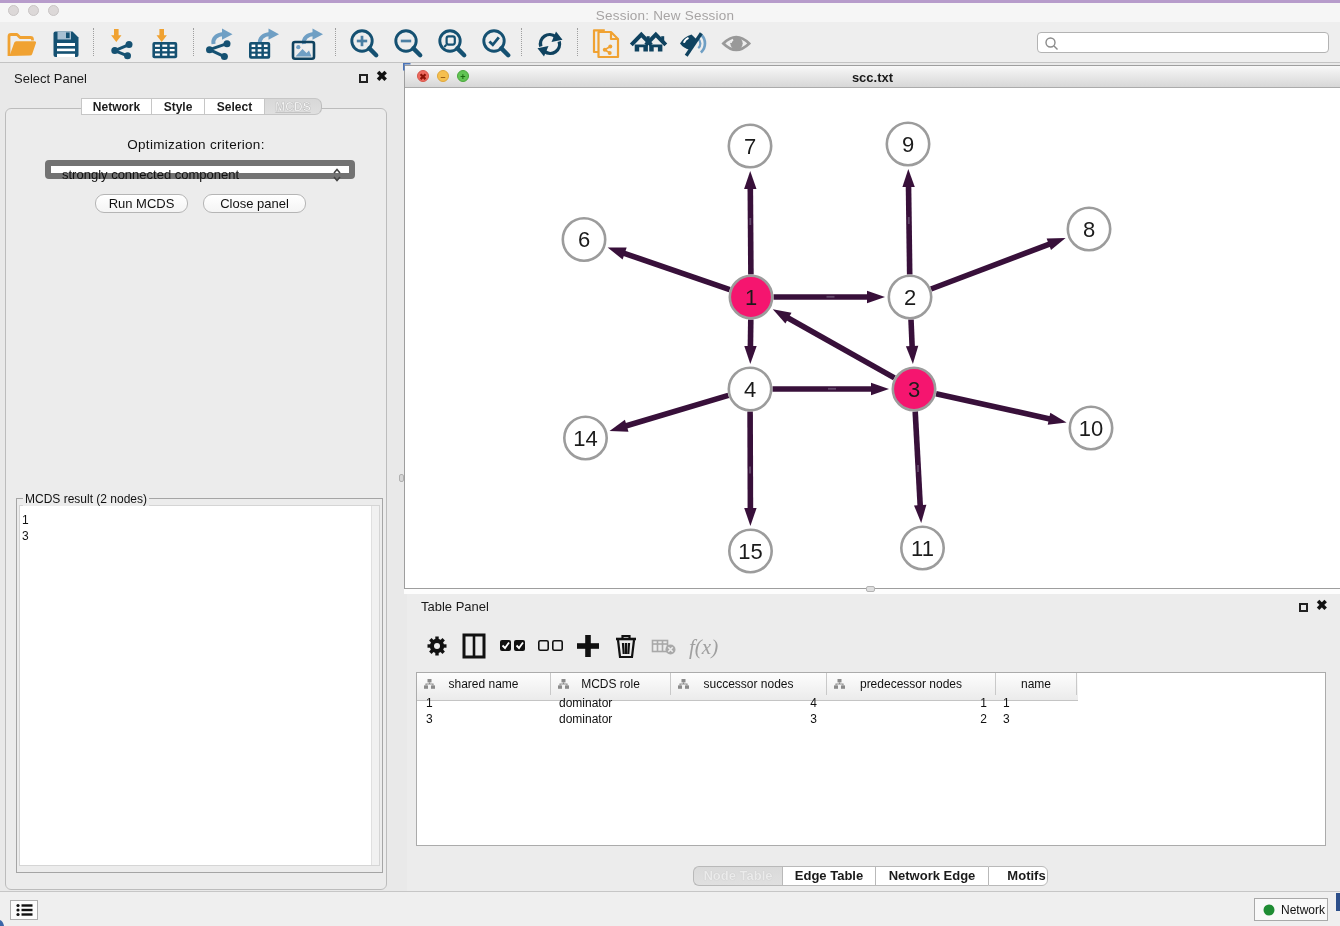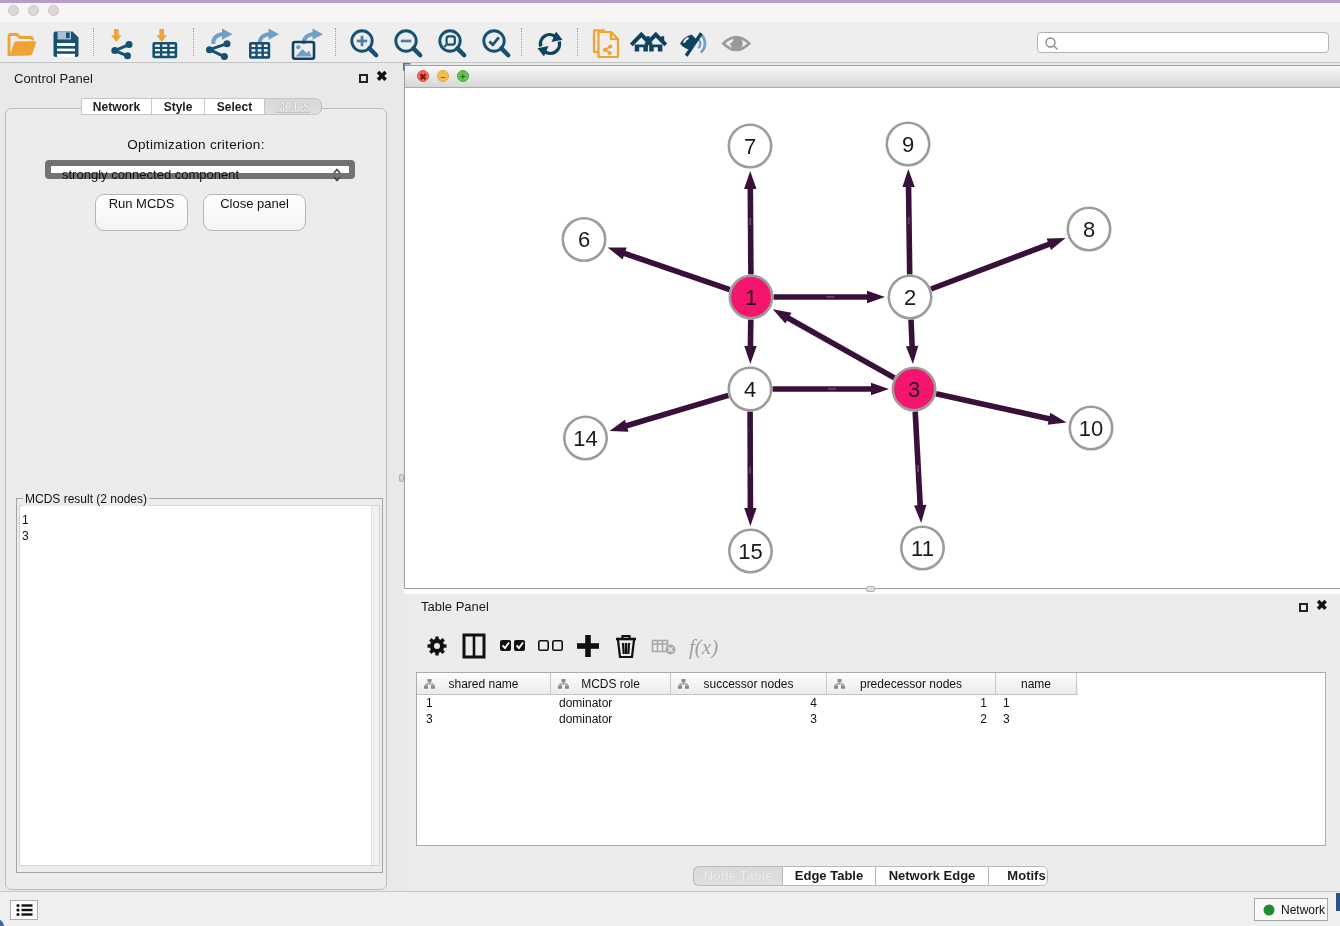--- a/index.html
+++ b/index.html
@@ -18,57 +18,58 @@
 
 
 #cp-title { left:14px; top:71px; font-size:13px; color:#1a1a1a; }
 #cp-float { left:359px; top:74px; width:9px; height:9px; border:2px solid #222; }
 #cp-close { left:376px; top:68px; font-size:14px; font-weight:700; color:#111; }
 #cp-body { left:5px; top:108px; width:382px; height:782px; background:#ececec; border:1px solid #bcbcbc; border-radius:6px; }
 .tab { position:absolute; top:98px; height:17px; line-height:17px; background:#fff; border:1px solid #c6c6c6; border-right:none; font-size:12px; font-weight:700; text-align:center; color:#1c1c1c; }
 #tab-mcds { background:linear-gradient(#d8d8d8,#dfdfdf); border-right:1px solid #bdbdbd; border-radius:0 7px 7px 0; color:#fdfdfd;text-decoration:underline; -webkit-text-stroke:0.7px #c3c3c3; }
 #opt-label { left:0; top:137px; width:392px; text-align:center; font-size:13.5px; letter-spacing:0.3px; color:#111; }
 #opt-select { left:45px; top:160px; width:310px; height:19px; background:#fff; border:6px solid #737373; border-radius:4px; font-size:13px; line-height:17px; padding-left:11px; color:#111; }
-.btn { position:absolute; top:194px; height:37px; background:linear-gradient(#ffffff,#f4f4f4); border:1px solid #b5b5b5; border-radius:9px; font-size:13px; text-align:center; line-height:17px; color:#111; }
+.btn { position:absolute; top:194px; height:19px; background:linear-gradient(#ffffff,#f4f4f4); border:1px solid #b5b5b5; border-radius:9px; font-size:13px; text-align:center; line-height:17px; color:#111; }
 #fieldset { left:16px; top:498px; width:367px; height:375px; border:1px solid #a5a5a5; }
 #fieldset-label { left:23px; top:492px; background:#ececec; padding:0 2px; font-size:12px; color:#111; }
 #fieldset-inner { left:19px; top:505px; width:361px; height:361px; background:#fff; border:1px solid #d5d5d5; }
 #fieldset-scroll { left:371px; top:506px; width:8px; height:359px; background:#f1f1f1; border-left:1px solid #e0e0e0; }
 
 
 #netwin { left:404px; top:65px; width:936px; height:524px; border:1px solid #9e9e9e; border-right:none; background:#fff; }
 #nettitle { position:absolute; left:0; top:0; width:100%; height:22px; background:linear-gradient(#f8f8f8,#d7d7d7); border-bottom:1px solid #ababab; }
 #nettitle .light { position:absolute; top:4px; width:12px; height:12px; border-radius:50%; font-size:9px; font-weight:700; text-align:center; line-height:12px; }
 #nettitle .t { position:absolute; width:100%; top:4px; text-align:center; font-size:13px; font-weight:700; color:#1a1a1a; }
 
 
 #tp-title { left:421px; top:599px; font-size:13px; color:#1a1a1a; }
 #tp-float { left:1299px; top:603px; width:9px; height:9px; border:2px solid #222; }
 #tp-close { left:1316px; top:597px; font-size:14px; font-weight:700; color:#111; }
 #tptable { left:416px; top:672px; width:910px; height:174px; background:#fff; border:1px solid #ababab; }
-#tphead { position:absolute; left:0; top:0; width:661px; height:22px; background:linear-gradient(#fdfdfd,#ebebeb); border-bottom:1px solid #c4c4c4; }
+#tphead { position:absolute; left:0; top:0; width:661px; height:28px; background:linear-gradient(#fdfdfd,#ebebeb); border-bottom:1px solid #c4c4c4; }
 .th { position:absolute; top:0; height:22px; border-right:1px solid #c9c9c9; font-size:12px; color:#111; text-align:center; line-height:22px; }
 .row { position:absolute; width:100%; height:16px; font-size:12px; color:#111; }
 .cell { position:absolute; }
 .bt { position:absolute; top:866px; height:20px; background:#fff; border:1px solid #b9b9b9; border-right:none; font-size:13px; font-weight:700; color:#1a1a1a; text-align:center; line-height:18px; }
 #bt-node { background:linear-gradient(#dadada,#e0e0e0); border-radius:6px 0 0 6px; color:#ebebeb; text-shadow:0 0 1px #b8b8b8; }
 #bt-motifs { border-right:1px solid #b9b9b9; border-radius:0 6px 6px 0; }
 
 
 #statusbar { left:0; top:891px; width:1340px; height:35px; background:#efefef; border-top:1px solid #c6c6c6; }
 #listbtn { position:absolute; left:10px; top:8px; width:28px; height:20px; background:#fcfcfc; border:1px solid #aeaeae; }
 #membtn { position:absolute; left:1254px; top:6px; width:74px; height:23px; background:#f9f9f9; border:1px solid #a9a9a9; font-size:12px; color:#111; }
 </style>
 </head>
 <body>
 <div class="abs" id="topband"></div>
 <div class="abs" id="titlebar">
   <div class="light" style="left:8px;"></div>
   <div class="light" style="left:28px;"></div>
   <div class="light" style="left:48px;"></div>
+  <div class="abs" id="wintitle">Session: New Session</div>
 </div>
 <div class="abs" id="toolbar">
 <div class="tsep" style="left:93px"></div>
     <div class="tsep" style="left:193px"></div>
     <div class="tsep" style="left:335px"></div>
     <div class="tsep" style="left:521px"></div>
     <div class="tsep" style="left:577px"></div>
 <svg class="abs" style="left:0;top:0px" width="780" height="41">
 <path d="M9 34 L9 14.5 Q9 12.5 11 12.5 L17 12.5 L20 15.5 L30.5 15.5 Q32.5 15.5 32.5 17.5 L32.5 18.5" fill="none" stroke="#f0a232" stroke-width="2.8" stroke-linejoin="round"></path>
 <path d="M9.5 34 L14.2 20.7 Q14.7 19.2 16.2 19.2 L34.5 19.2 Q36.6 19.2 35.9 21.2 L32.2 32 Q31.7 33.6 30 33.6 Z" fill="#f0a232"></path>
@@ -177,21 +178,21 @@
 <path d="M733.0 17.6 Q731.3 18.7 730.8 20.9" fill="none" stroke="#f0f0f0" stroke-width="1.8"></path>
 </svg>
   <div id="searchbox">
       <svg width="18" height="18" style="position:absolute;left:5px;top:2px">
         <circle cx="7.5" cy="7.5" r="4.5" fill="none" stroke="#8a8a8a" stroke-width="1.4"></circle>
         <line x1="11" y1="11" x2="14.5" y2="14.5" stroke="#8a8a8a" stroke-width="1.4"></line>
       </svg>
     </div>
 </div>
 
-<div class="abs" id="cp-title">Control Panel</div>
+<div class="abs" id="cp-title">Select Panel</div>
 <div class="abs" id="cp-float"></div>
 <div class="abs" id="cp-close">✖</div>
 <div class="abs" id="cp-body"></div>
 <div class="tab" style="left:81px; width:70px;">Network</div>
 <div class="tab" style="left:151px; width:53px;">Style</div>
 <div class="tab" style="left:204px; width:60px;">Select</div>
 <div class="tab" id="tab-mcds" style="left:264px; width:58px;">MCDS</div>
 <div class="abs" id="opt-label">Optimization criterion:</div>
 <div class="abs" id="opt-select">strongly connected component
   <svg width="10" height="14" style="position:absolute;right:7px;top:2px">
@@ -205,20 +206,21 @@
 <div class="abs" id="fieldset-inner"></div>
 <div class="abs" id="fieldset-scroll"></div>
 <div class="abs" id="fieldset-label">MCDS result (2 nodes)</div>
 <div class="abs" style="left:22px; top:512px; font-size:12px; color:#111; line-height:16px;">1<br>3</div>
 
 <div class="abs" id="netwin">
   <div id="nettitle">
     <div class="light" style="left:12px; background:#ee6b60; border:1px solid #d5574b; color:#8c1308;">✖</div>
     <div class="light" style="left:32px; background:#f5bf4f; border:1px solid #dfa73b; color:#985d12;">–</div>
     <div class="light" style="left:52px; background:#62c454; border:1px solid #4aa73c; color:#1a6a10;">+</div>
+    <div class="t">scc.txt</div>
   </div>
   <svg width="934" height="501" style="position:absolute;left:0;top:22px;">
 <line x1="345.9" y1="186.5" x2="345.3" y2="99.0" stroke="#38103a" stroke-width="5.6"></line>
 <polygon points="345.2,83.0 351.5,101.0 339.1,101.0" fill="#38103a"></polygon>
 <line x1="324.7" y1="201.7" x2="217.8" y2="164.8" stroke="#38103a" stroke-width="5.6"></line>
 <polygon points="202.6,159.6 221.7,159.6 217.6,171.4" fill="#38103a"></polygon>
 <line x1="368.5" y1="209.0" x2="464.0" y2="209.0" stroke="#38103a" stroke-width="5.6"></line>
 <polygon points="480.0,209.0 462.0,215.2 462.0,202.8" fill="#38103a"></polygon>
 <line x1="345.8" y1="231.5" x2="345.4" y2="260.0" stroke="#38103a" stroke-width="5.6"></line>
 <polygon points="345.3,276.0 339.3,257.9 351.7,258.1" fill="#38103a"></polygon>

